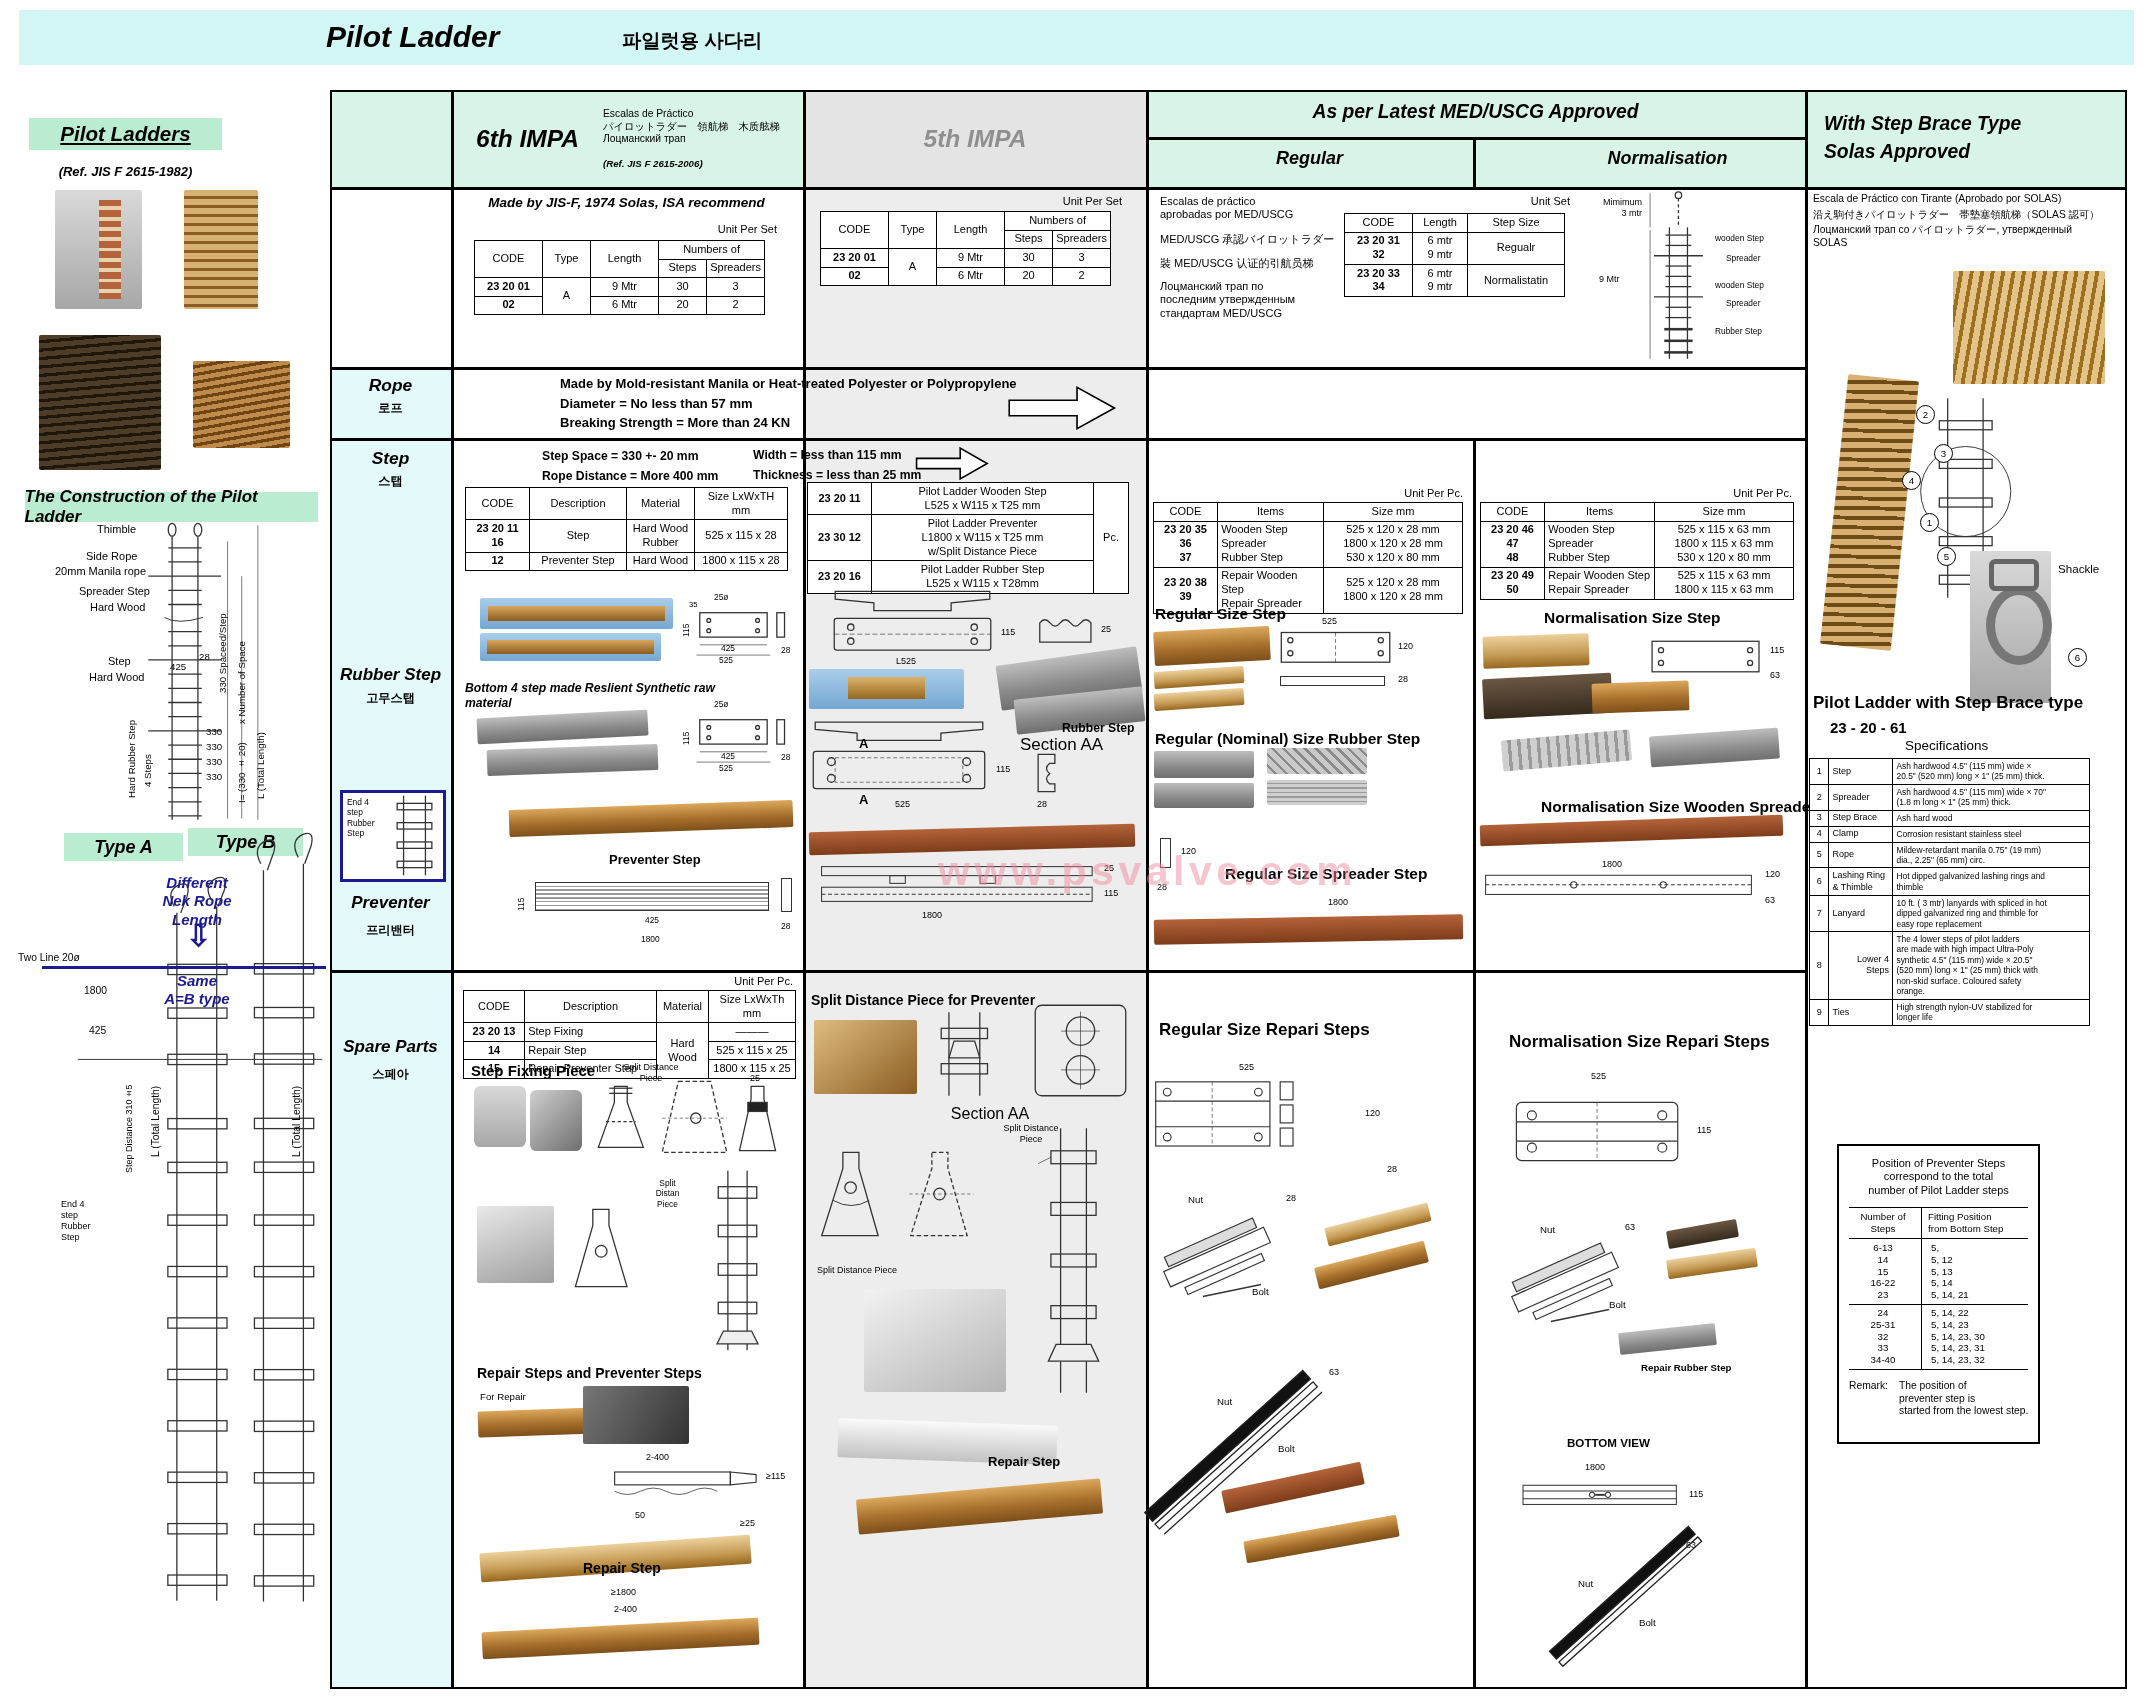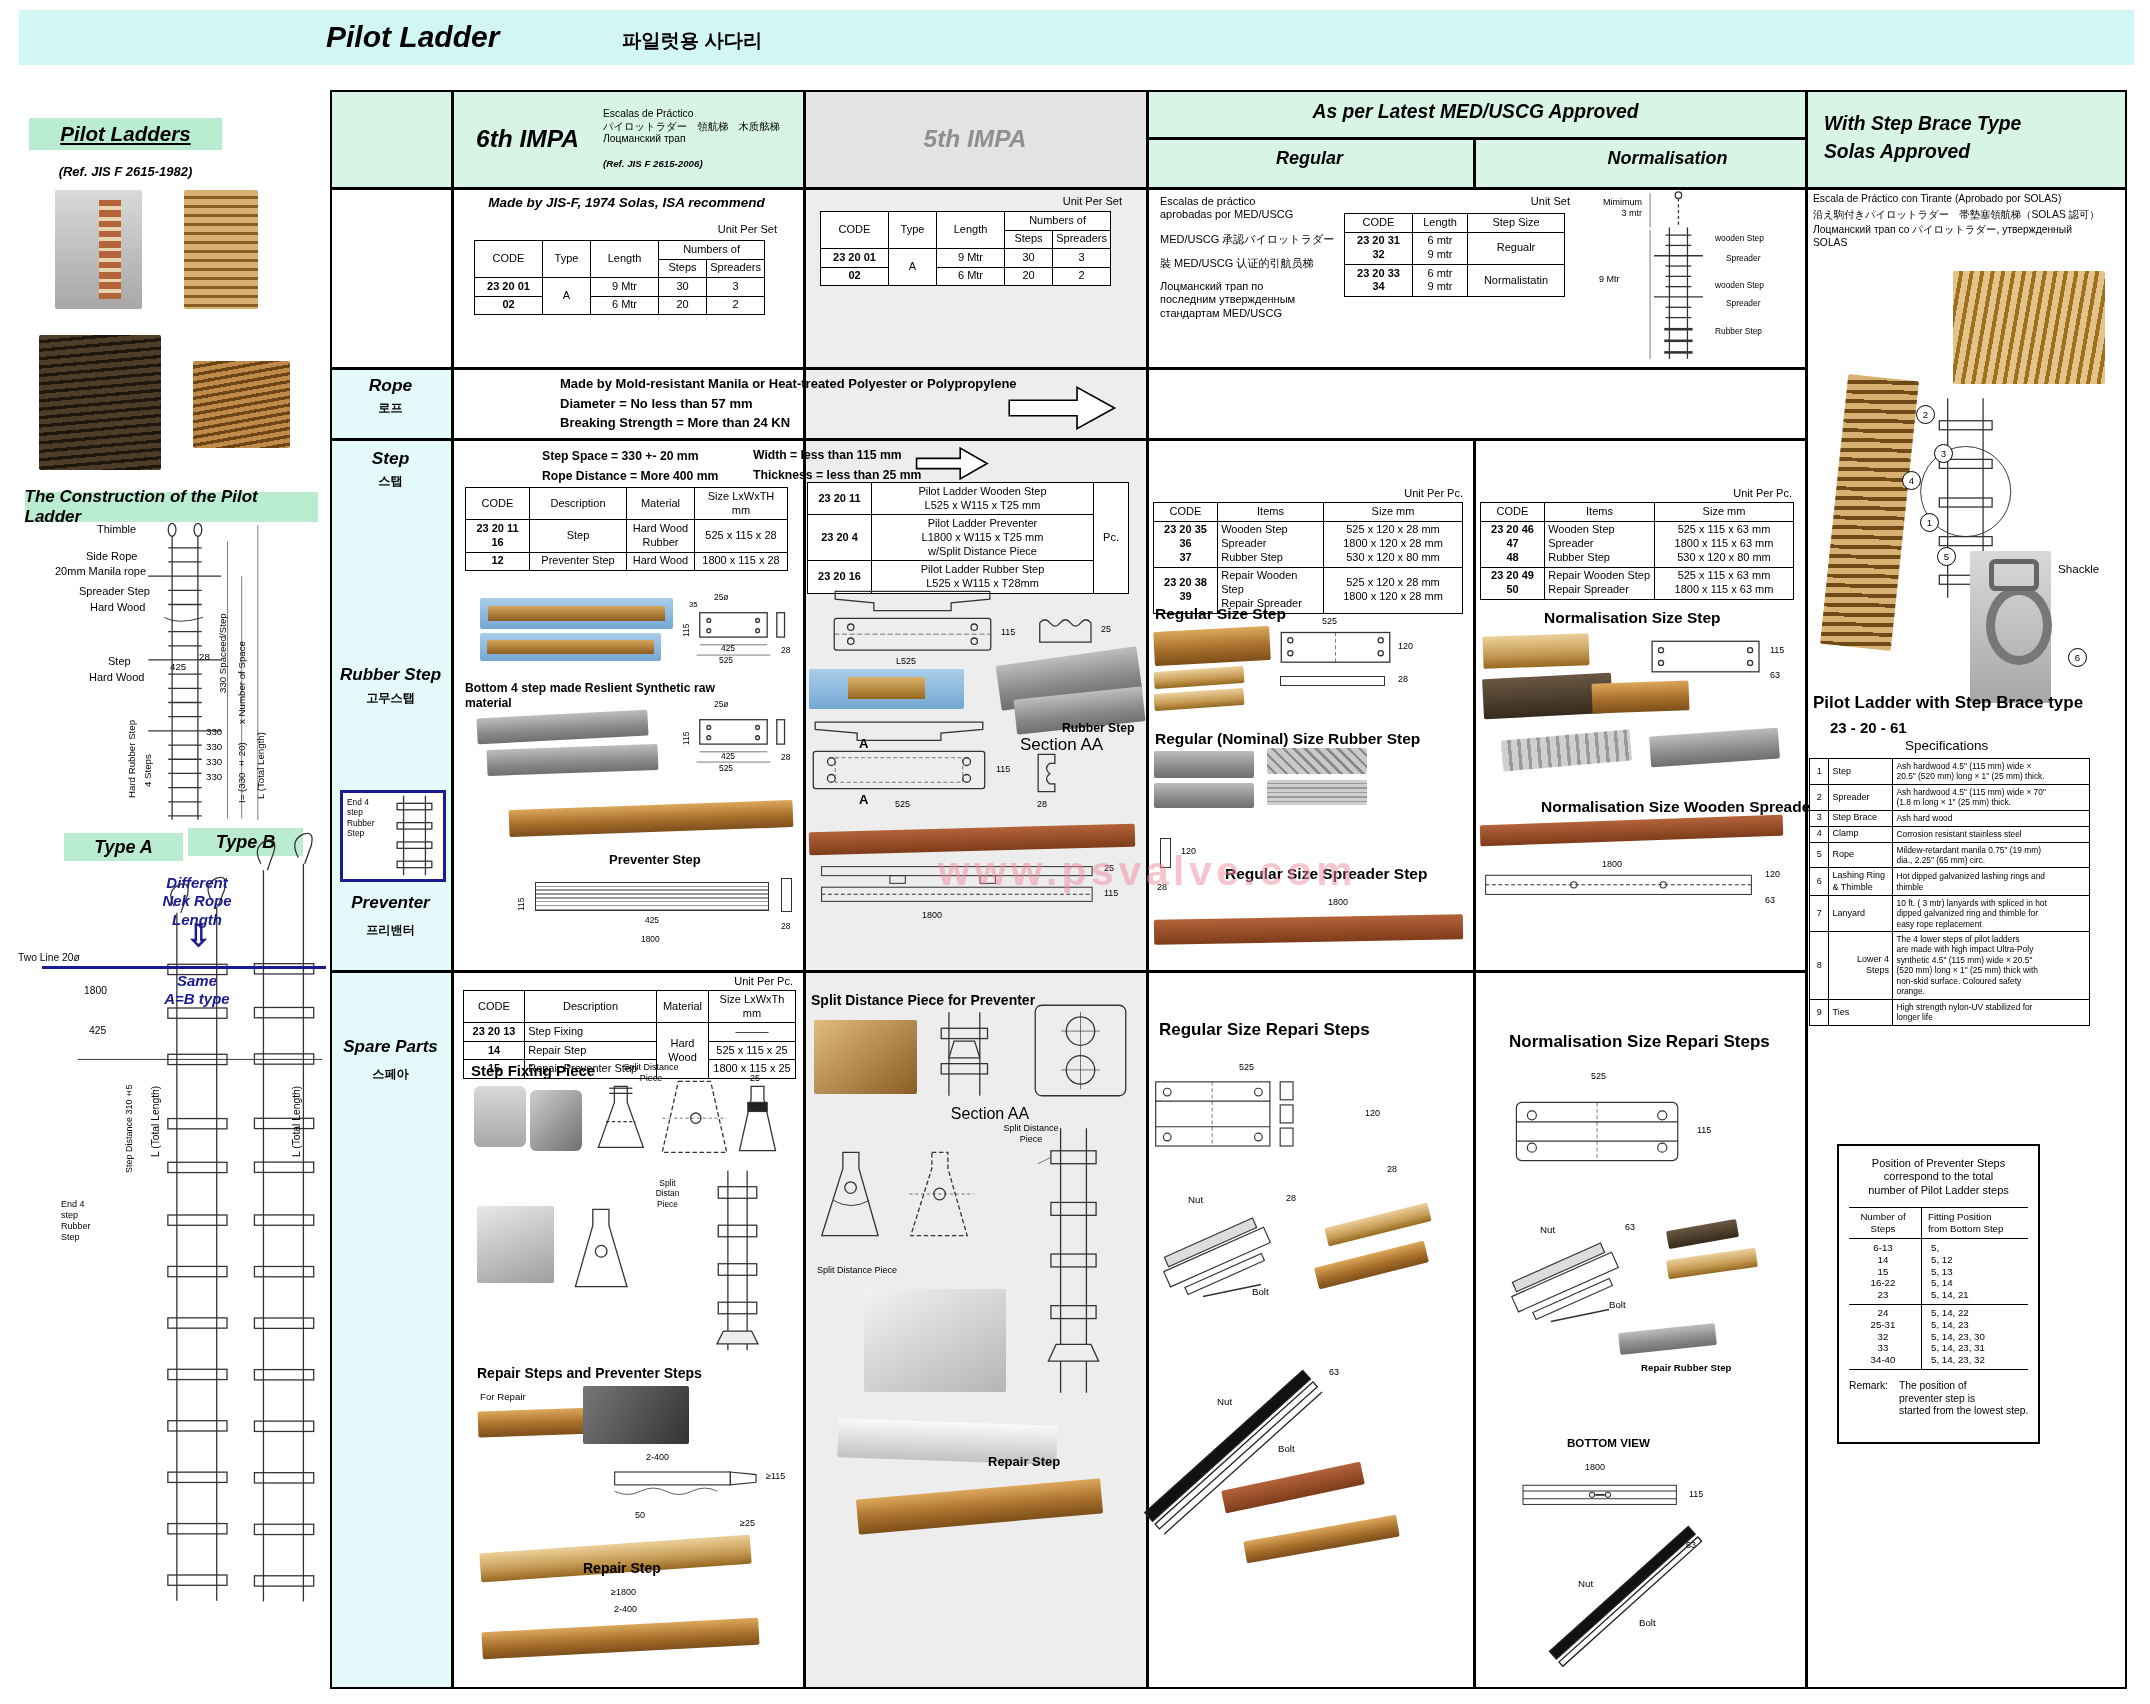--- a/index.html
+++ b/index.html
@@ -468,21 +468,21 @@
       <line x1="5" y1="78" x2="120" y2="78" stroke-width="1"></line>
     </g>
   </svg>
   <div class="t" style="left:714px;top:592px;font-size:8.4px;">25ø</div>
   <div class="t vert" style="left:681px;top:611px;height:26px;font-size:8.4px;">115</div>
   <div class="t" style="left:689px;top:600px;font-size:7.7px;">35</div>
   <div class="t" style="left:721px;top:643px;font-size:8.4px;">425</div>
   <div class="t" style="left:719px;top:655px;font-size:8.4px;">525</div>
   <div class="t" style="left:781px;top:645px;font-size:8.4px;">28</div>
 
-  <div class="t b" style="left:465px;top:681px;font-size:12.2px;">Bottom 4 step made Reslient Synthetic raw
+  <div class="t b" style="left:465px;top:681px;font-size:12.2px;font-style:italic;">Bottom 4 step made Reslient Synthetic raw
 material</div>
   <div class="photo rub" style="left:477px;top:714px;width:171px;height:26px;transform:rotate(-3deg);"></div>
   <div class="photo rub" style="left:487px;top:747px;width:171px;height:26px;transform:rotate(-2deg);"></div>
   <svg style="left:693px;top:712px;" width="97" height="61" viewBox="0 0 150 95">
     <g stroke="#333" stroke-width="2" fill="none">
       <rect x="10" y="12" width="105" height="38"></rect>
       <circle cx="24" cy="24" r="3"></circle>
         <circle cx="24" cy="40" r="3"></circle>
       <circle cx="100" cy="24" r="3"></circle>
         <circle cx="100" cy="40" r="3"></circle>
@@ -513,21 +513,21 @@
         <col style="width:35px">
       </colgroup>
     <tbody>
         <tr>
           <td class="b">23 20 11</td>
         <td>Pilot Ladder Wooden Step
 L525 x W115 x T25 mm</td>
         <td rowspan="3">Pc.</td>
         </tr>
     <tr>
-          <td class="b">23 20 4</td>
+          <td class="b">23 30 12</td>
         <td>Pilot Ladder Preventer
 L1800 x W115 x T25 mm
 w/Split Distance Piece</td>
         </tr>
     <tr>
           <td class="b">23 20 16</td>
         <td>Pilot Ladder Rubber Step
 L525 x W115 x T28mm</td>
         </tr>
   </tbody>

